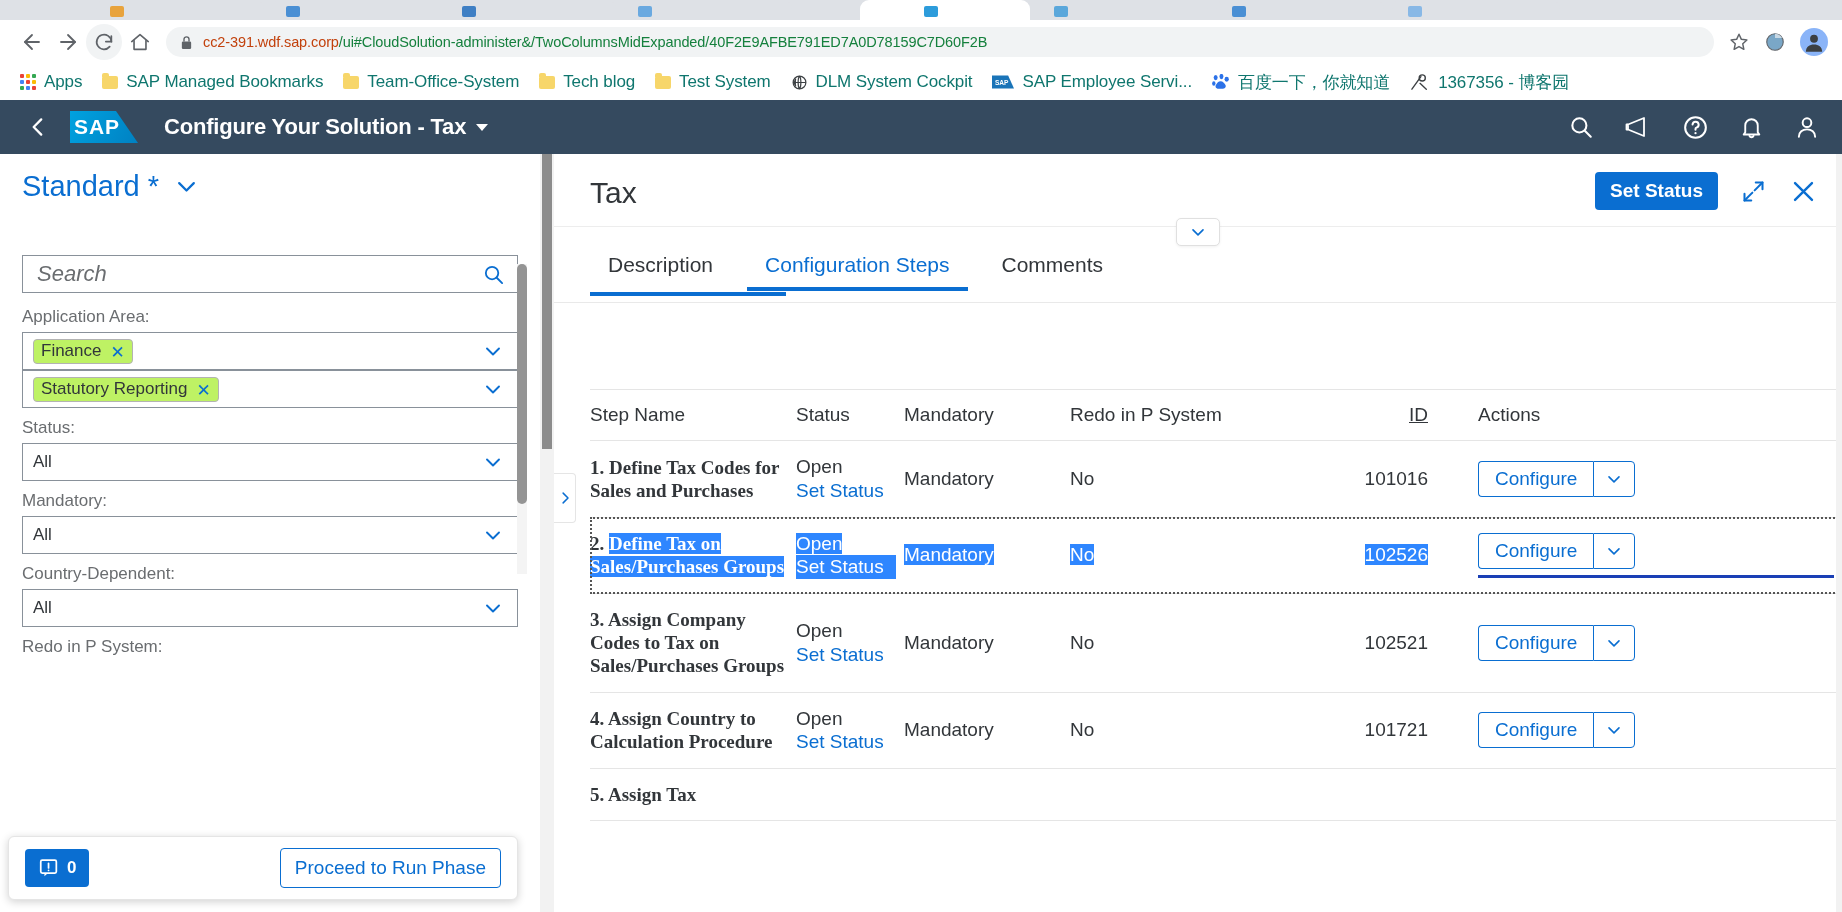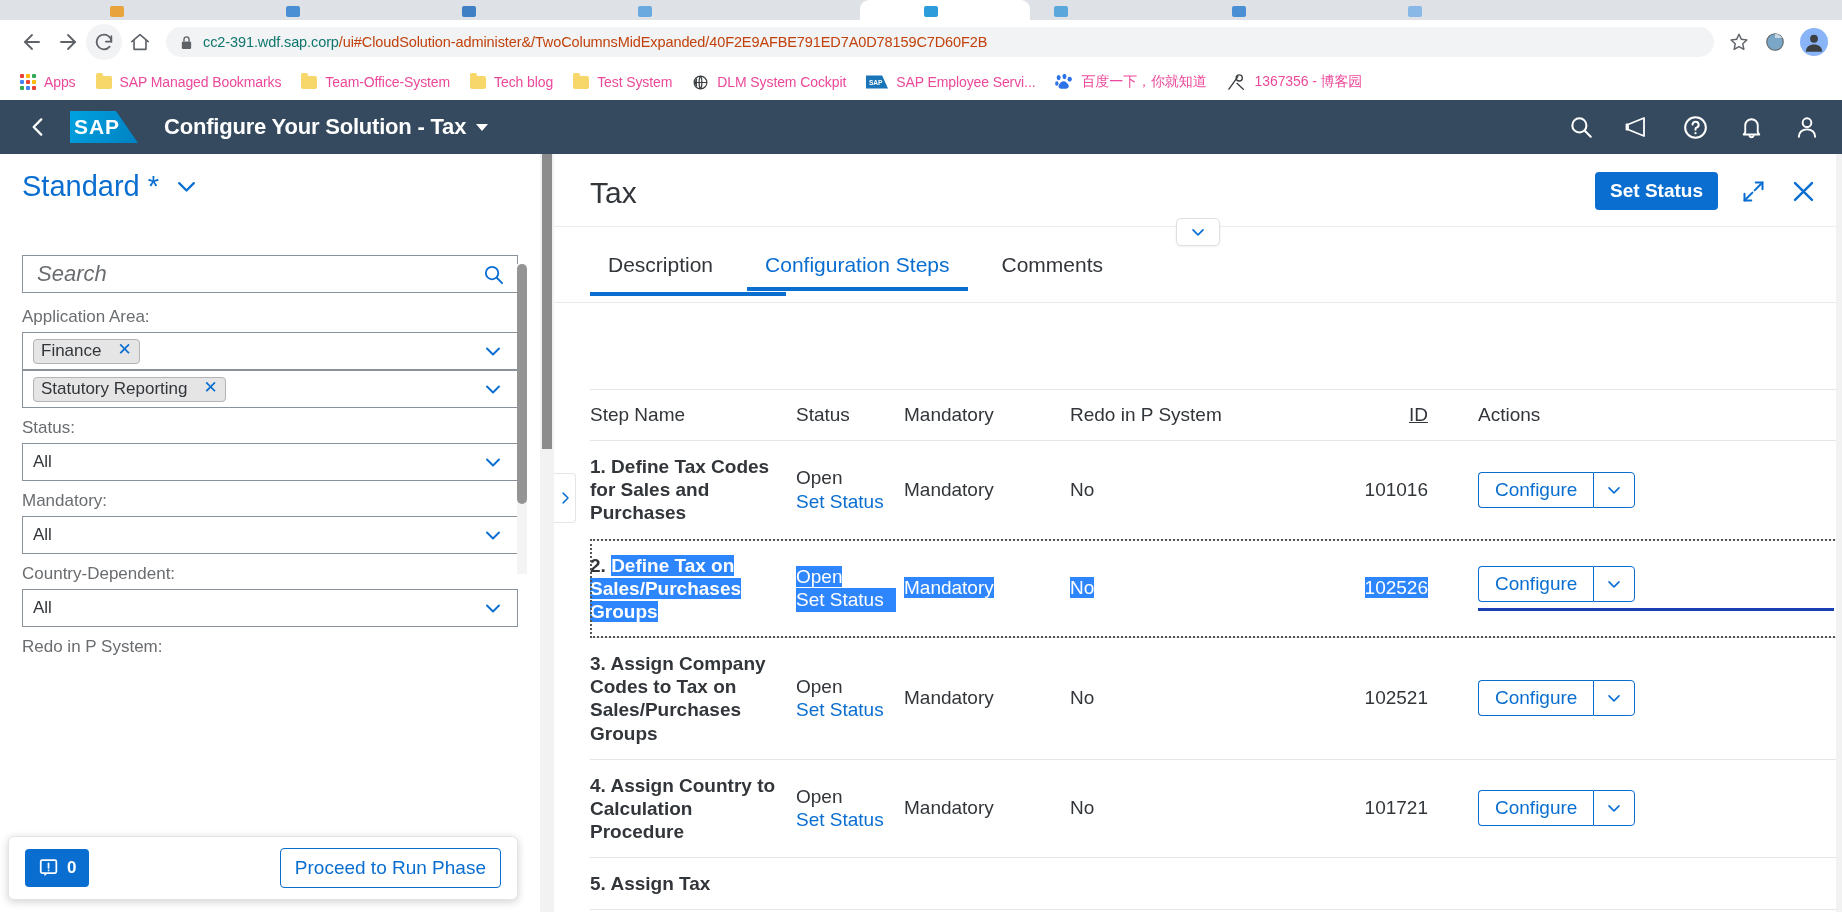--- a/index.html
+++ b/index.html
@@ -29,33 +29,33 @@
   .omnibox {
     flex:1; height:30px; background:#f1f3f4; border-radius:16px;
     display:flex; align-items:center; padding:0 14px; margin:0 8px;
     min-width:0;
   }
   .lock { margin-right:10px; display:flex; align-items:center; color:#5f6368; flex:none; }
   .urltext {
     font-size:14.5px; color:#202124; white-space:nowrap; overflow:hidden;
     text-overflow:ellipsis; letter-spacing:-0.1px;
   }
-  .urltext .host { color:#0f766e; }
-  .urltext .path { color:#c2410c; }
+  .urltext .host { color:#c2410c; }
+  .urltext .path { color:#15803d; }
   .tb-right { display:flex; align-items:center; gap:2px; flex:none; }
   .tb-icon { width:34px; height:34px; display:flex; align-items:center; justify-content:center; color:#5f6368; }
   .avatar-btn {
     width:28px; height:28px; border-radius:50%; background:#8ab4f8; color:#1a2b4a;
     display:flex; align-items:center; justify-content:center; font-size:13px; margin-left:6px;
     overflow:hidden;
   }
 
   .bookmarks { height:36px; display:flex; align-items:center; padding:0 12px; gap:4px; background:#fff; }
   .bm { display:flex; align-items:center; gap:8px; padding:4px 8px; border-radius:4px; white-space:nowrap; }
-  .bm-label { font-size:14px; color:#ec4899; letter-spacing:-0.1px; }
+  .bm-label { font-size:17px; color:#0f766e; letter-spacing:-0.1px; }
   .bm-folder {
     width:16px; height:13px; background:#f7d66a; border-radius:2px; position:relative; flex:none;
   }
   .bm-folder::before {
     content:""; position:absolute; left:0; top:-3px; width:7px; height:4px;
     background:#f7d66a; border-top-left-radius:2px; border-top-right-radius:2px;
   }
   .apps-grid { width:16px; height:16px; display:grid; grid-template-columns:repeat(3,1fr); gap:1.5px; flex:none; }
   .apps-grid i { display:block; width:4px; height:4px; border-radius:1px; }
 
@@ -108,23 +108,23 @@
   }
   .search-box input::placeholder { color:#6a6d70; font-style:italic; }
   .search-ico { color:#0a6ed1; display:flex; }
   .flabel { font-size:17px; color:#6a6d70; margin:10px 0 5px; }
   .fselect {
     height:38px; border:1px solid #89919a; background:#fff;
     display:flex; align-items:center; padding:0 10px; justify-content:space-between;
   }
   .fselect .val { font-size:17px; color:#32363a; }
   .token {
-    border:1px solid #b3b3b3; border-radius:4px; background:#e5e5e5;
+    border:1px solid #b3b3b3; border-radius:4px; background:#bef264;
     padding:1px 7px 2px; font-size:17px; color:#32363a;
-    display:inline-flex; align-items:flex-start; gap:16px;
+    display:inline-flex; align-items:flex-end; gap:9px;
   }
   .token .x { color:#0a6ed1; font-size:17px; line-height:1; }
   .sel-chev { color:#0a6ed1; display:flex; padding-right:2px; }
 
   .panel-scrollbar {
     position:absolute; right:13px; top:110px; width:10px; height:310px;
     background:#f4f4f4;
   }
   .panel-scrollbar i { display:block; width:10px; height:240px; background:#949494; border-radius:5px; }
 
@@ -203,21 +203,21 @@
   .col-step { width:206px; }
   .col-status { width:108px; }
   .col-mand { width:166px; }
   .col-redo { width:260px; }
   .col-id { width:120px; text-align:right; }
   .col-act { width:auto; }
   th.col-id { text-align:right; padding-right:22px;text-decoration:underline; }
   td.col-id { text-align:right; padding-right:22px; }
   th.col-act, td.col-act { padding-left:28px; }
 
-  .stepname { font-weight:bold; line-height:1.22; }
+  .stepname { font-weight:bold; line-height:1.22;font-family:Liberation Serif, serif; }
   .status-cell { line-height:1.25; }
   .status-link { color:#0a6ed1; display:block; }
 
   .seg-btn { display:inline-flex; align-items:stretch; }
   .seg-main {
     border:1px solid #0a6ed1; border-right:none; color:#0a6ed1; background:#fff;
     height:36px; display:flex; align-items:center; padding:0 16px; font-size:19px;
     border-top-left-radius:4px; border-bottom-left-radius:4px;
   }
   .seg-arrow {

